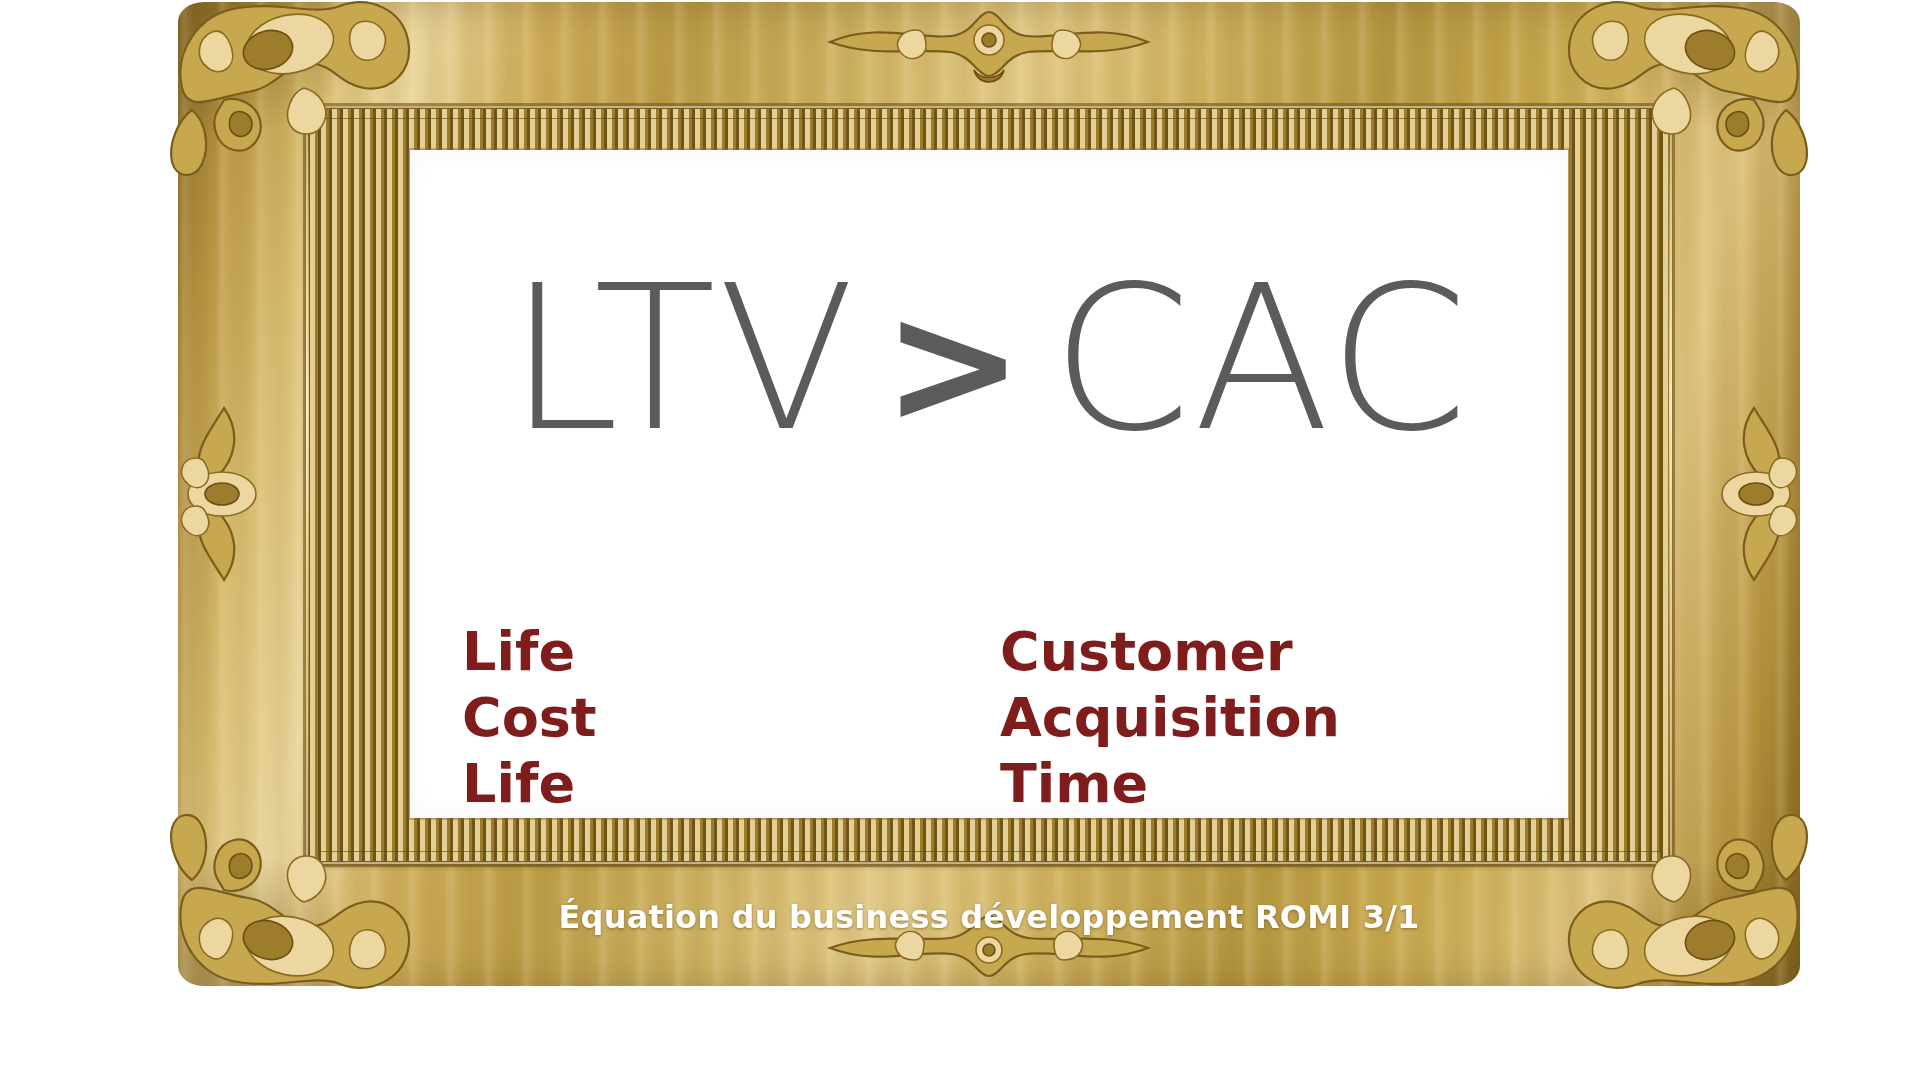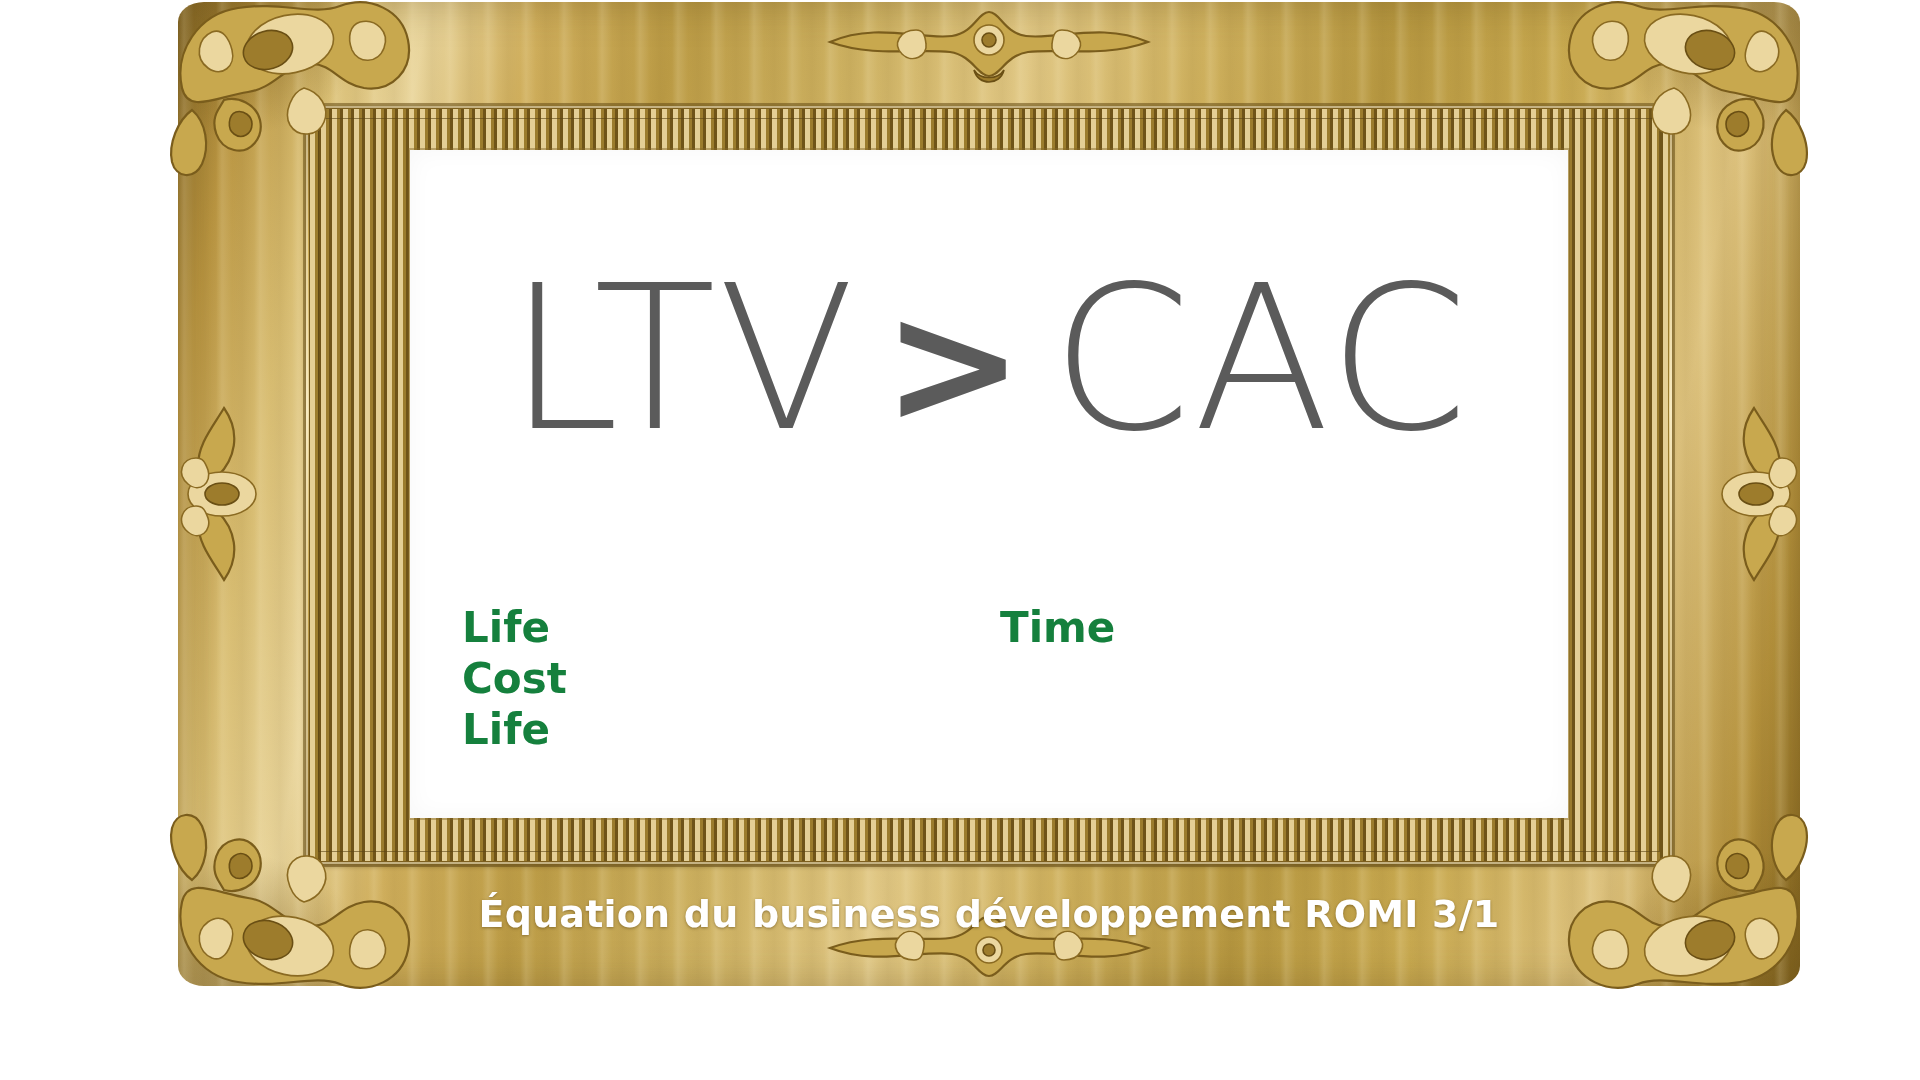--- a/index.html
+++ b/index.html
@@ -98,39 +98,39 @@
     font-size:168px;
     padding:0 26px;
     position:relative;
     top:-6px;
   }
   .legend{
     position:absolute; left:0; right:0; top:452px;
     height:170px;
   }
   .legend-col{
-    position:absolute; top:0;
-    color:#15803d;
+    position:absolute; top:17px;
+    color:#7f1d1d;
     font-family:"DejaVu Sans", sans-serif;
     font-weight:700;
-    font-size:42px;
+    font-size:54px;
     line-height:1.22;
     white-space:nowrap;
   }
   .legend-col.left { left:52px; }
   .legend-col.right{ left:590px; }
 
   
   .caption{
     position:absolute; left:0; right:0; bottom:50px;
     text-align:center;
     color:#ffffff;
     font-family:"DejaVu Sans", sans-serif;
     font-weight:700;
-    font-size:38px;
+    font-size:32px;
     letter-spacing:.2px;
     text-shadow:0 1px 3px rgba(90,66,18,.55);
     white-space:nowrap;
   }
 </style>
 </head>
 <body>
 
 <div id="stage">
 
@@ -244,20 +244,22 @@
         <span>LTV</span><span class="gt">&gt;</span><span>CAC</span>
       </div>
 
       <div class="legend">
         <div class="legend-col left">
           <div>Life</div>
           <div>Cost</div>
           <div>Life</div>
         </div>
         <div class="legend-col right">
+          <div>Customer</div>
+          <div>Acquisition</div>
           <div>Time</div>
         </div>
       </div>
 
     </div>
 
     <div class="caption">Équation du business développement ROMI 3/1</div>
 
   </div>
 

